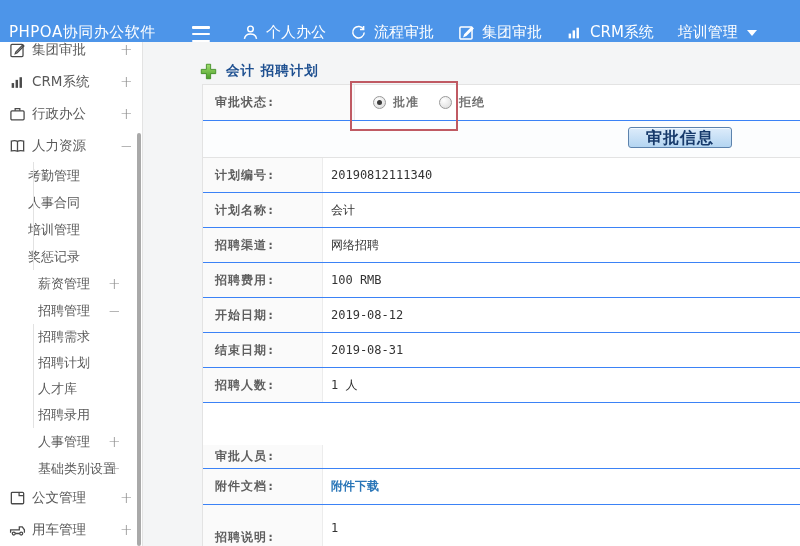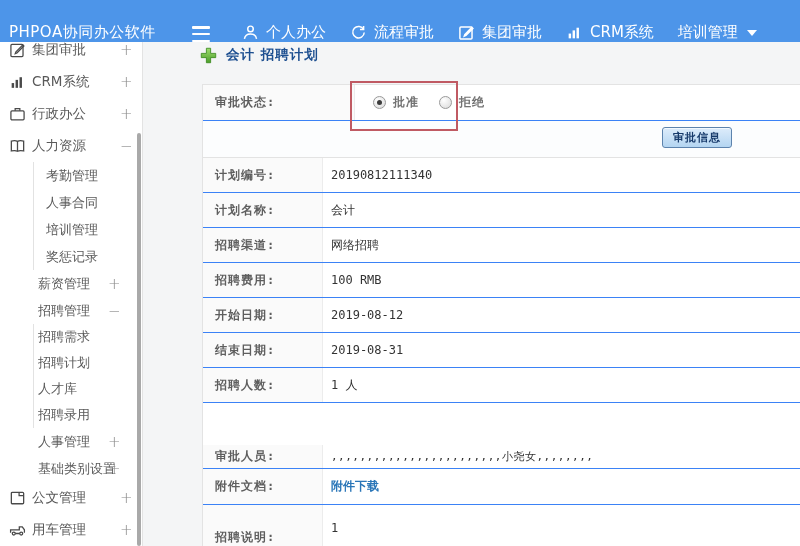--- a/index.html
+++ b/index.html
@@ -19,32 +19,32 @@
 
   
   .sidebar { position:absolute; left:0; top:42px; width:143px; bottom:0; background:#fff;
     border-right:1px solid #e3e3e3; overflow:hidden; z-index:20; }
   .menu { margin-top:-8px; position:relative; }
   .mi { position:relative; display:flex; align-items:center; color:#595959; cursor:pointer; }
   .mi .slabel { white-space:nowrap; }
   .lv1 { height:32px; font-size:13.5px; padding-left:32px; }
   .lv1 .sicon { position:absolute; left:9px; top:50%; transform:translateY(-50%); width:17px; height:17px; color:#4a4a4a; }
   .lv2 { height:27px; font-size:13px; padding-left:38px; }
-  .lv2l { height:27px; font-size:13px; padding-left:46px; }
+  .lv2l { height:27px; font-size:13px; padding-left:28px; }
   .lv3 { height:26px; font-size:13px; padding-left:38px; }
   .guide::before { content:""; position:absolute; left:33px; top:0; bottom:0; width:1px; background:#e2e2e2; }
   .exp { position:absolute; font-size:15px; font-weight:300; color:#8a8a8a; top:50%; transform:translateY(-50%); }
   .lv1 .exp { left:120px; }
   .lv2 .exp { left:108px; }
   .side-scroll-thumb { position:absolute; left:137px; top:91px; width:4px; height:413px;
     background:#a9a9a9; border-radius:2px; }
 
   
   .main { position:absolute; left:144px; top:42px; right:0; bottom:0; background:#f4f5f6; }
-  .breadcrumb { position:absolute; left:56px; top:4px; display:flex; align-items:center; gap:9px; }
+  .breadcrumb { position:absolute; left:56px; top:20px; display:flex; align-items:center; gap:9px; }
   .breadcrumb .bc-title { font-size:13.5px; font-weight:bold; color:#1d4f90; letter-spacing:1px; }
 
   .tbl { position:absolute; left:58px; right:0; background:#fff; border:1px solid #e3e3e3; border-right:none; }
   .tbl-top { top:42px; }
   .tbl-main { top:115px; }
   .trow { display:flex; border-bottom:1px solid #3b82f6; }
   .trow:last-child { border-bottom:none; }
   .lcell { background:#fafafa; border-right:1px solid #ececec; display:flex; align-items:center;
     padding-left:12px; font-size:12px; color:#5e5e5e; font-weight:600; letter-spacing:1px;
     font-family:"DejaVu Sans Mono", monospace; }
@@ -59,22 +59,22 @@
   .radio-opt { display:flex; align-items:center; margin-right:20px; cursor:pointer; }
   .radio-circle { width:13px; height:13px; border-radius:50%; border:1px solid #9a9a9a;
     background:radial-gradient(circle at 35% 30%, #ffffff, #d8d8d8); position:relative; }
   .radio-opt.checked .radio-circle::after { content:""; position:absolute; left:3px; top:3px;
     width:5px; height:5px; border-radius:50%; background:#3c3c3c; }
   .radio-text { margin-left:7px; font-size:12px; font-weight:bold; color:#737373; letter-spacing:1px;
     font-family:"DejaVu Sans Mono", monospace; }
 
   
   .btn-row { position:relative; height:36px; background:#fcfdfe; }
-  .approve-btn { position:absolute; right:68px; top:6px; height:21px; padding:0 10px;
-    font-size:11px; font-weight:bold; color:#173a6b; letter-spacing:1px;
+  .approve-btn { position:absolute; right:68px; top:6px; height:21px; padding:0 17px;
+    font-size:16px; font-weight:bold; color:#173a6b; letter-spacing:1px;
     font-family:"DejaVu Sans Mono", monospace;
     background:linear-gradient(#ddecfb, #b4d5f1); border:1px solid #5d83ad; border-radius:3px;
     box-shadow:inset 0 1px 0 #f3f9ff; cursor:pointer; }
 
   .link { color:#2a76b8; font-weight:bold; cursor:pointer; }
   .multiline { display:block; padding-top:8px; }
   .multiline div { line-height:30px; }
   .small-val { font-size:11px; letter-spacing:0.5px; }
 
   
@@ -309,21 +309,20 @@
     <div class="trow r35">
       <div class="lcell">结束日期:</div>
       <div class="vcell">2019-08-31</div>
     </div>
     <div class="trow r35">
       <div class="lcell">招聘人数:</div>
       <div class="vcell">1 人</div>
     </div>
     <div class="trow r24">
       <div class="lcell">审批人员:</div>
-      <div class="vcell small-val">,,,,,,,,,,,,,,,,,,,,,,,,小尧女,,,,,,,,</div>
     </div>
     <div class="trow rfile">
       <div class="lcell">附件文档:</div>
       <div class="vcell">
         <span class="link">附件下载</span>
       </div>
     </div>
     <div class="trow rdesc">
       <div class="lcell">招聘说明:</div>
       <div class="vcell multiline">

